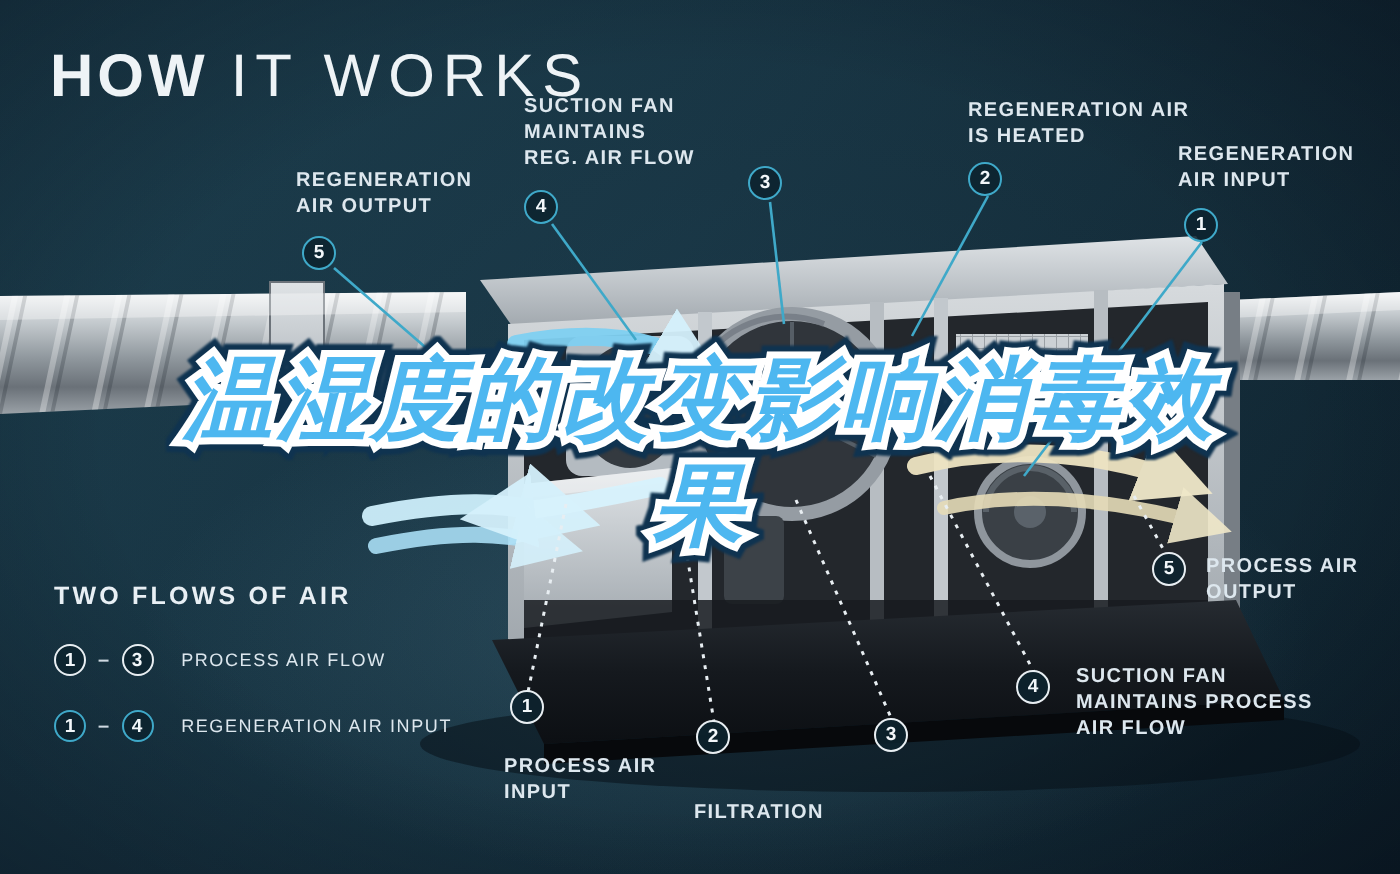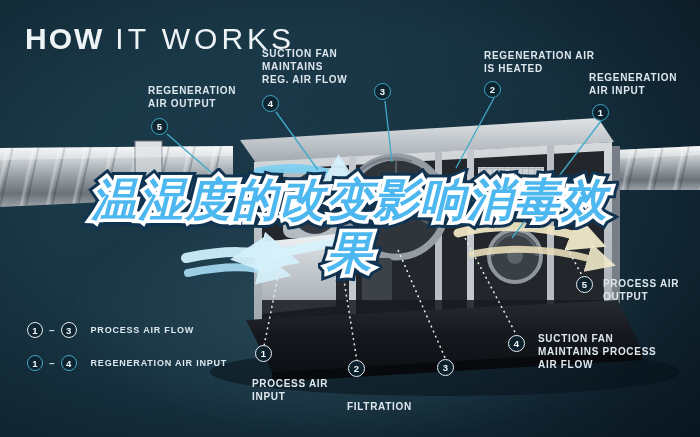--- a/index.html
+++ b/index.html
@@ -26,21 +26,21 @@
     display:flex;align-items:center;justify-content:center;
     font-size:9.5px;font-weight:700;color:#f2f7fa;
     background:rgba(13,35,47,0.88);box-sizing:border-box;
   }
   .num.teal{border:1.6px solid #3fa9c9;}
   .num.white{border:1.6px solid #e8eef2;}
   .legend-heading{position:absolute;left:27px;top:291px;z-index:4;color:#e8eff4;font-size:12.5px;font-weight:600;letter-spacing:1.6px;}
   .legend-row{position:absolute;z-index:4;display:flex;align-items:center;gap:6px;}
   .legend-row .num{position:static;width:16px;height:16px;}
   .legend-row .dash{color:#cfdae2;font-size:10px;font-weight:700;}
-  .legend-row .llabel{color:#dde7ee;font-size:9px;font-weight:700;letter-spacing:0.8px;margin-left:8px;}
+  .legend-row .llabel{color:#dde7ee;font-size:9px;font-weight:400;letter-spacing:0.8px;margin-left:8px;}
   .headline{position:absolute;left:0;top:173px;width:100%;z-index:3;text-align:center;
     font-weight:900;font-style:italic;font-size:45px;line-height:1.18;letter-spacing:2px;
     font-family:"DejaVu Sans", sans-serif;pointer-events:none;}
   .cn-line{position:relative;display:block;height:1.18em;}
   .cn-line span{position:absolute;left:0;right:0;top:0;}
   .cn-outline{-webkit-text-stroke:13px #0f3350;color:#0f3350;filter:blur(0.5px);}
   .cn-stroke{-webkit-text-stroke:7px #ffffff;color:#ffffff;}
   .cn-fill{color:#4db7f0;text-shadow:0 -1px 0 rgba(255,255,255,0.55);}
 </style>
 </head>
@@ -231,20 +231,21 @@
   <div class="num white" style="left:348px;top:360px">2</div>
   <div class="lbl" style="left:347px;top:400px">FILTRATION</div>
 
   <div class="num white" style="left:437px;top:359px">3</div>
 
   <div class="num white" style="left:508px;top:335px">4</div>
   <div class="lbl" style="left:538px;top:332px">SUCTION FAN
 MAINTAINS PROCESS
 AIR FLOW</div>
 
+  <div class="legend-heading">TWO FLOWS OF AIR</div>
   <div class="legend-row" style="left:27px;top:322px">
     <span class="num white">1</span>
     <span class="dash">–</span>
     <span class="num white">3</span>
     <span class="llabel">PROCESS AIR FLOW</span>
   </div>
   <div class="legend-row" style="left:27px;top:355px">
     <span class="num teal">1</span>
     <span class="dash">–</span>
     <span class="num teal">4</span>

